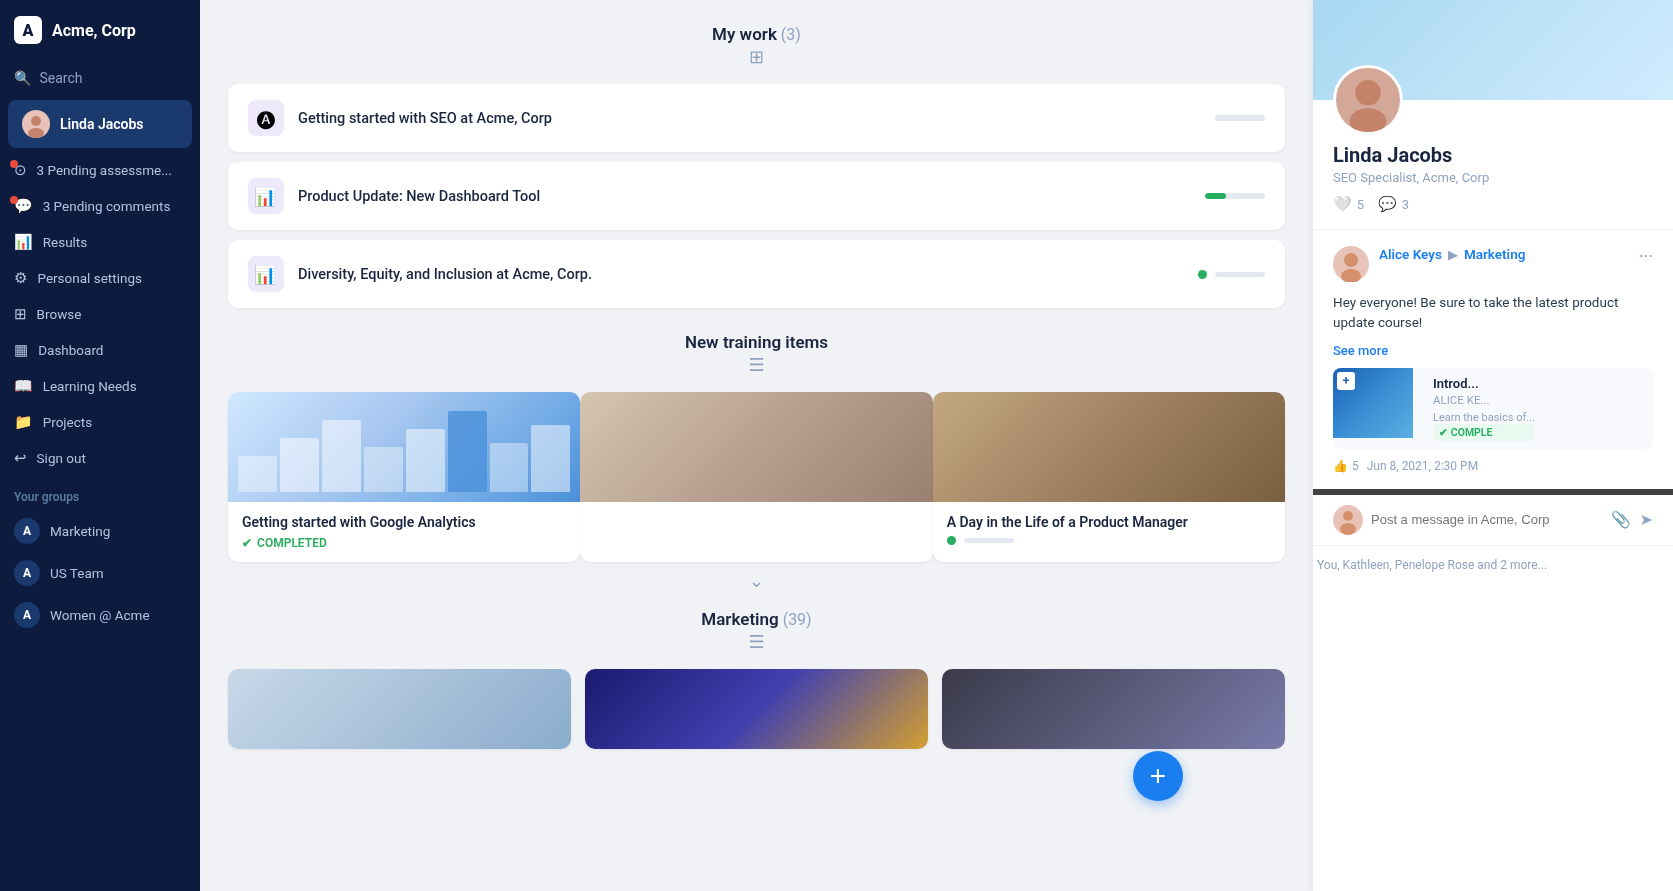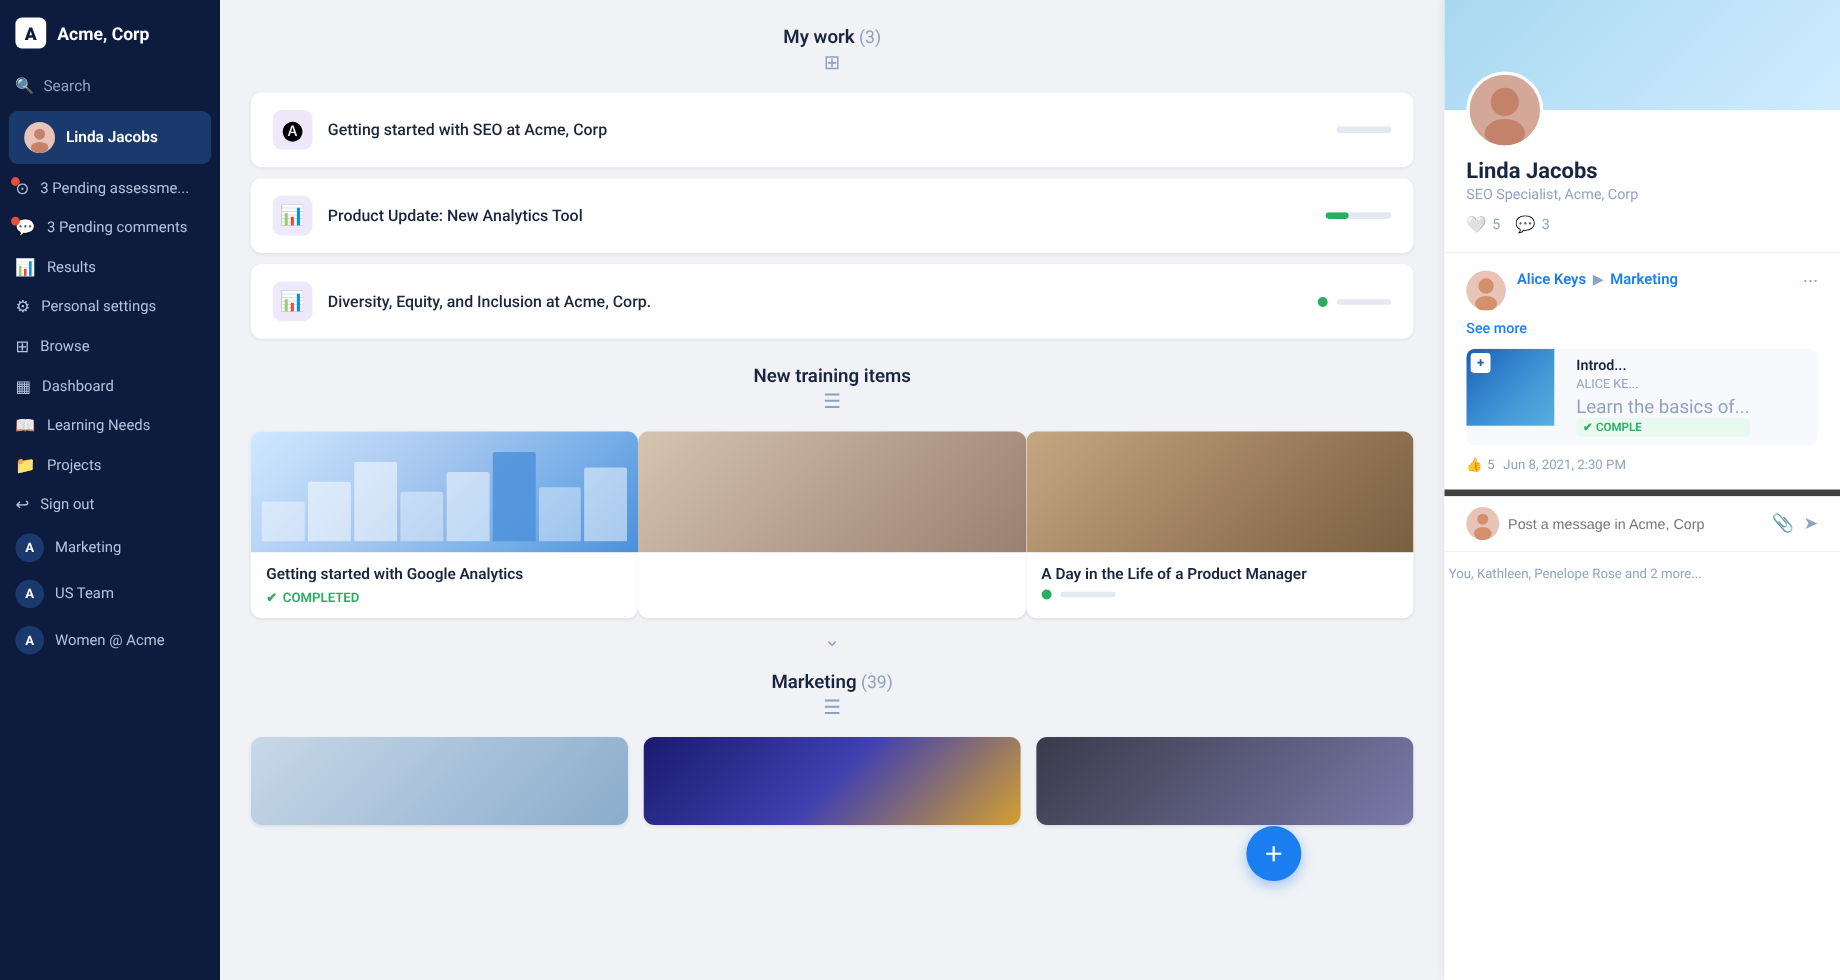--- a/index.html
+++ b/index.html
@@ -432,21 +432,21 @@
       font-weight: 600;
       color: #1a2540;
       margin-bottom: 2px;
     }
     .attach-subtitle {
       font-size: 11.5px;
       color: #8fa3c0;
       margin-bottom: 4px;
     }
     .attach-desc {
-      font-size: 17px;
+      font-size: 11px;
       color: #8fa3c0;
     }
     .completed-tag {
       display: inline-flex;
       align-items: center;
       gap: 3px;
       background: #e8f9ef;
       color: #27ae60;
       font-size: 10.5px;
       font-weight: 600;
@@ -577,20 +577,21 @@
   <div class="sidebar-nav-item">
     <span class="nav-icon">📁</span>
     <span>Projects</span>
   </div>
 
   <div class="sidebar-nav-item">
     <span class="nav-icon">↩</span>
     <span>Sign out</span>
   </div>
 
+  <div class="sidebar-section-label">Your groups</div>
 
   <div class="sidebar-group-item">
     <div class="group-icon">A</div>
     <span>Marketing</span>
   </div>
 
   <div class="sidebar-group-item">
     <div class="group-icon">A</div>
     <span>US Team</span>
   </div>
@@ -617,21 +618,21 @@
       <span class="work-title">Getting started with SEO at Acme, Corp</span>
     </div>
     <div style="display:flex;gap:4px;align-items:center;">
       <div style="width:50px;height:6px;background:#e4e8f0;border-radius:3px;"></div>
     </div>
   </div>
 
   <div class="work-card">
     <div class="work-card-left">
       <div class="work-icon purple">📊</div>
-      <span class="work-title">Product Update: New Analytics Tool</span>
+      <span class="work-title">Product Update: New Dashboard Tool</span>
     </div>
     <div class="progress-bar-container">
       <div class="progress-track">
         <div class="progress-fill green" style="width:35%"></div>
       </div>
     </div>
   </div>
 
   <div class="work-card">
     <div class="work-card-left">
@@ -751,20 +752,21 @@
           </svg>
       </div>
       <div class="post-meta">
         <span class="post-author">Alice Keys</span>
         <span class="post-arrow">▶</span>
         <span class="post-target">Marketing</span>
       </div>
       <span class="post-options">···</span>
     </div>
 
+    <div class="post-body">Hey everyone! Be sure to take the latest product update course!</div>
     <div class="see-more-link">See more</div>
 
     <div class="post-attachment" style="margin-top:10px;">
       <div class="attach-thumb">
         <div class="attach-plus">+</div>
       </div>
       <div class="attach-info">
         <div class="attach-title">Introd...</div>
         <div class="attach-subtitle">ALICE KE...</div>
         <div class="attach-desc">Learn the basics of...</div>

